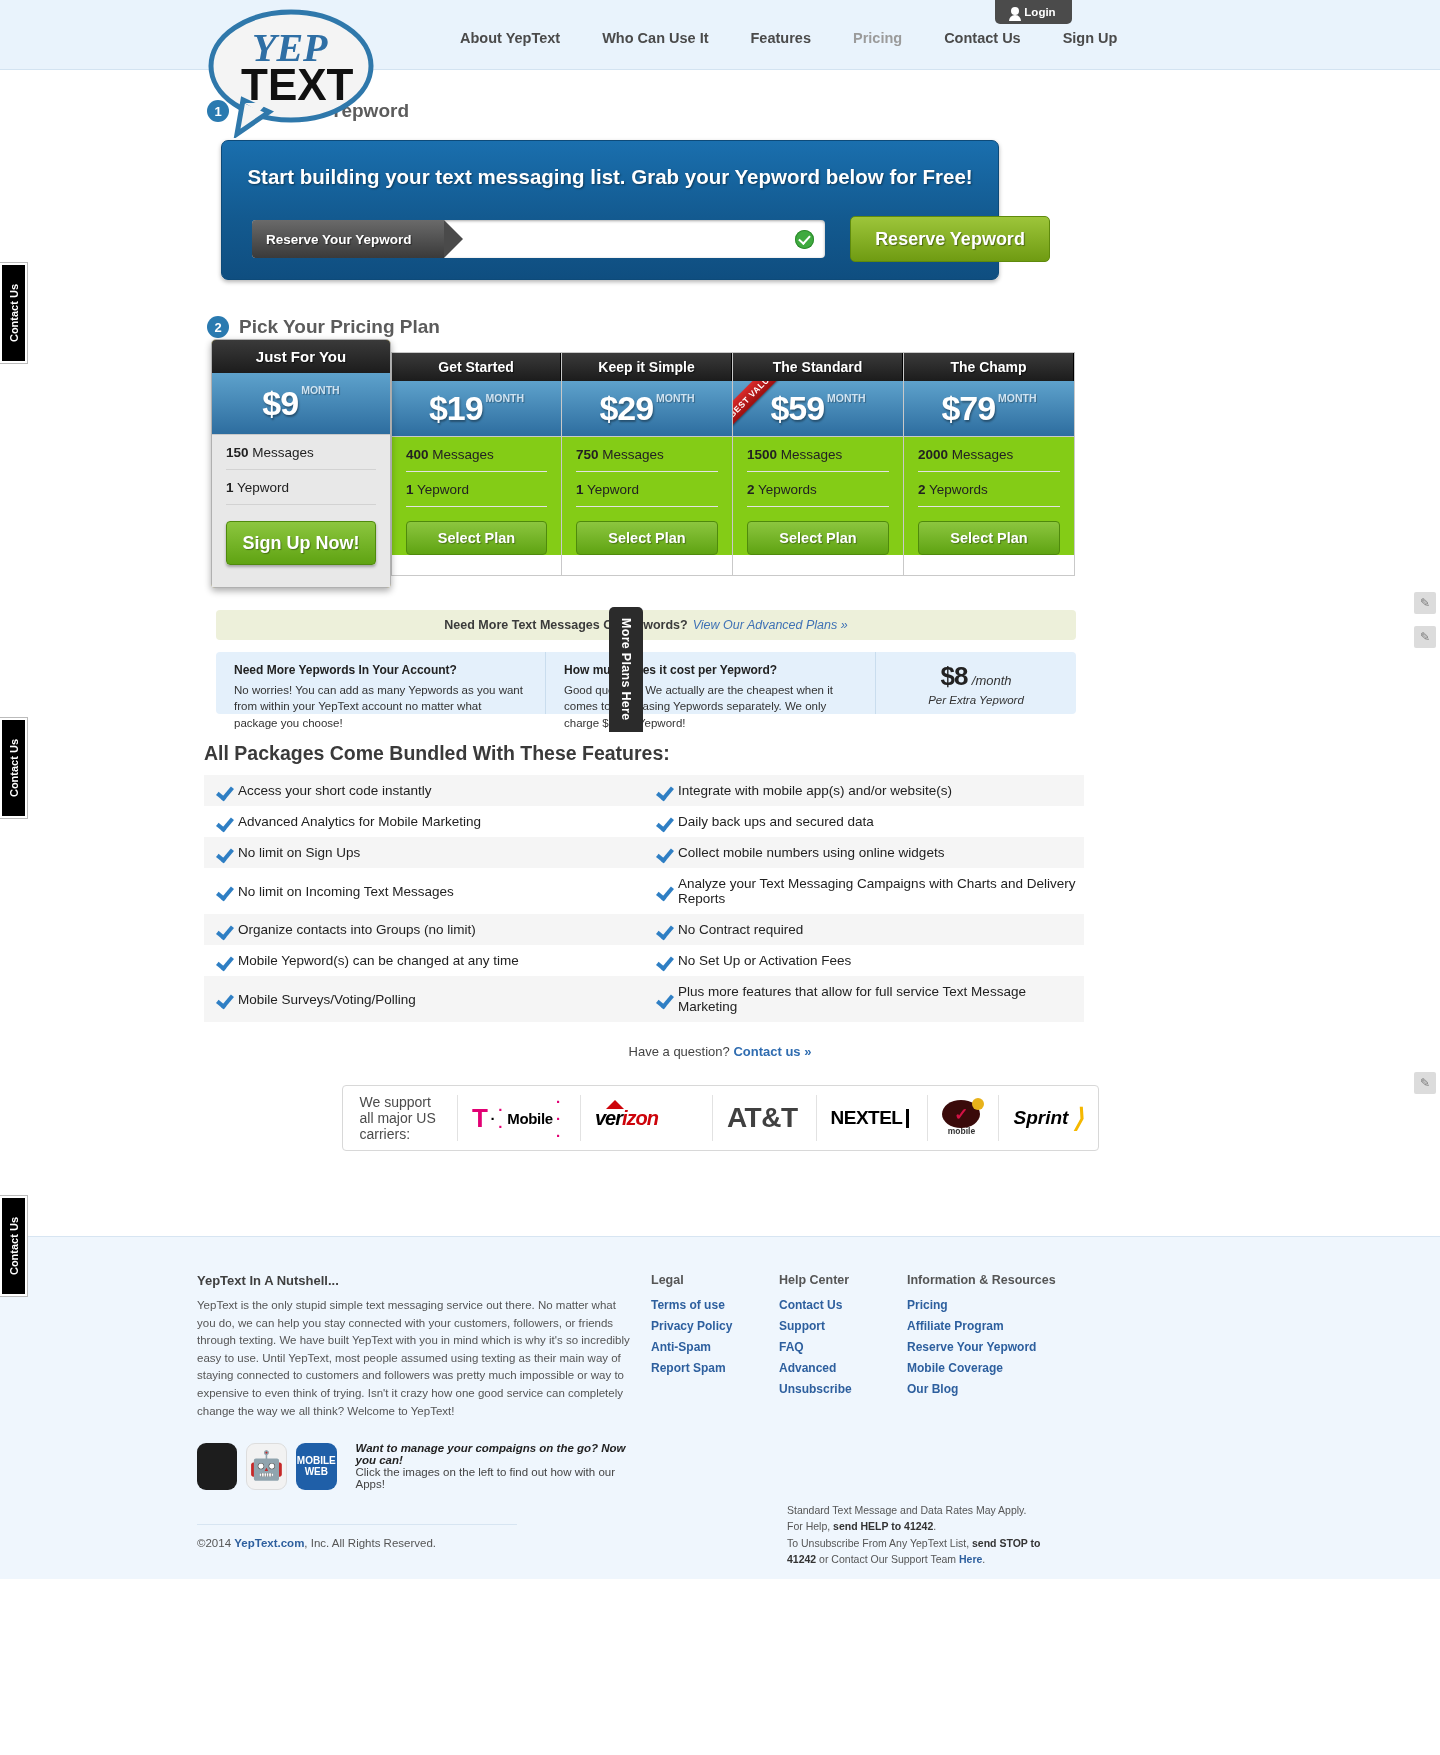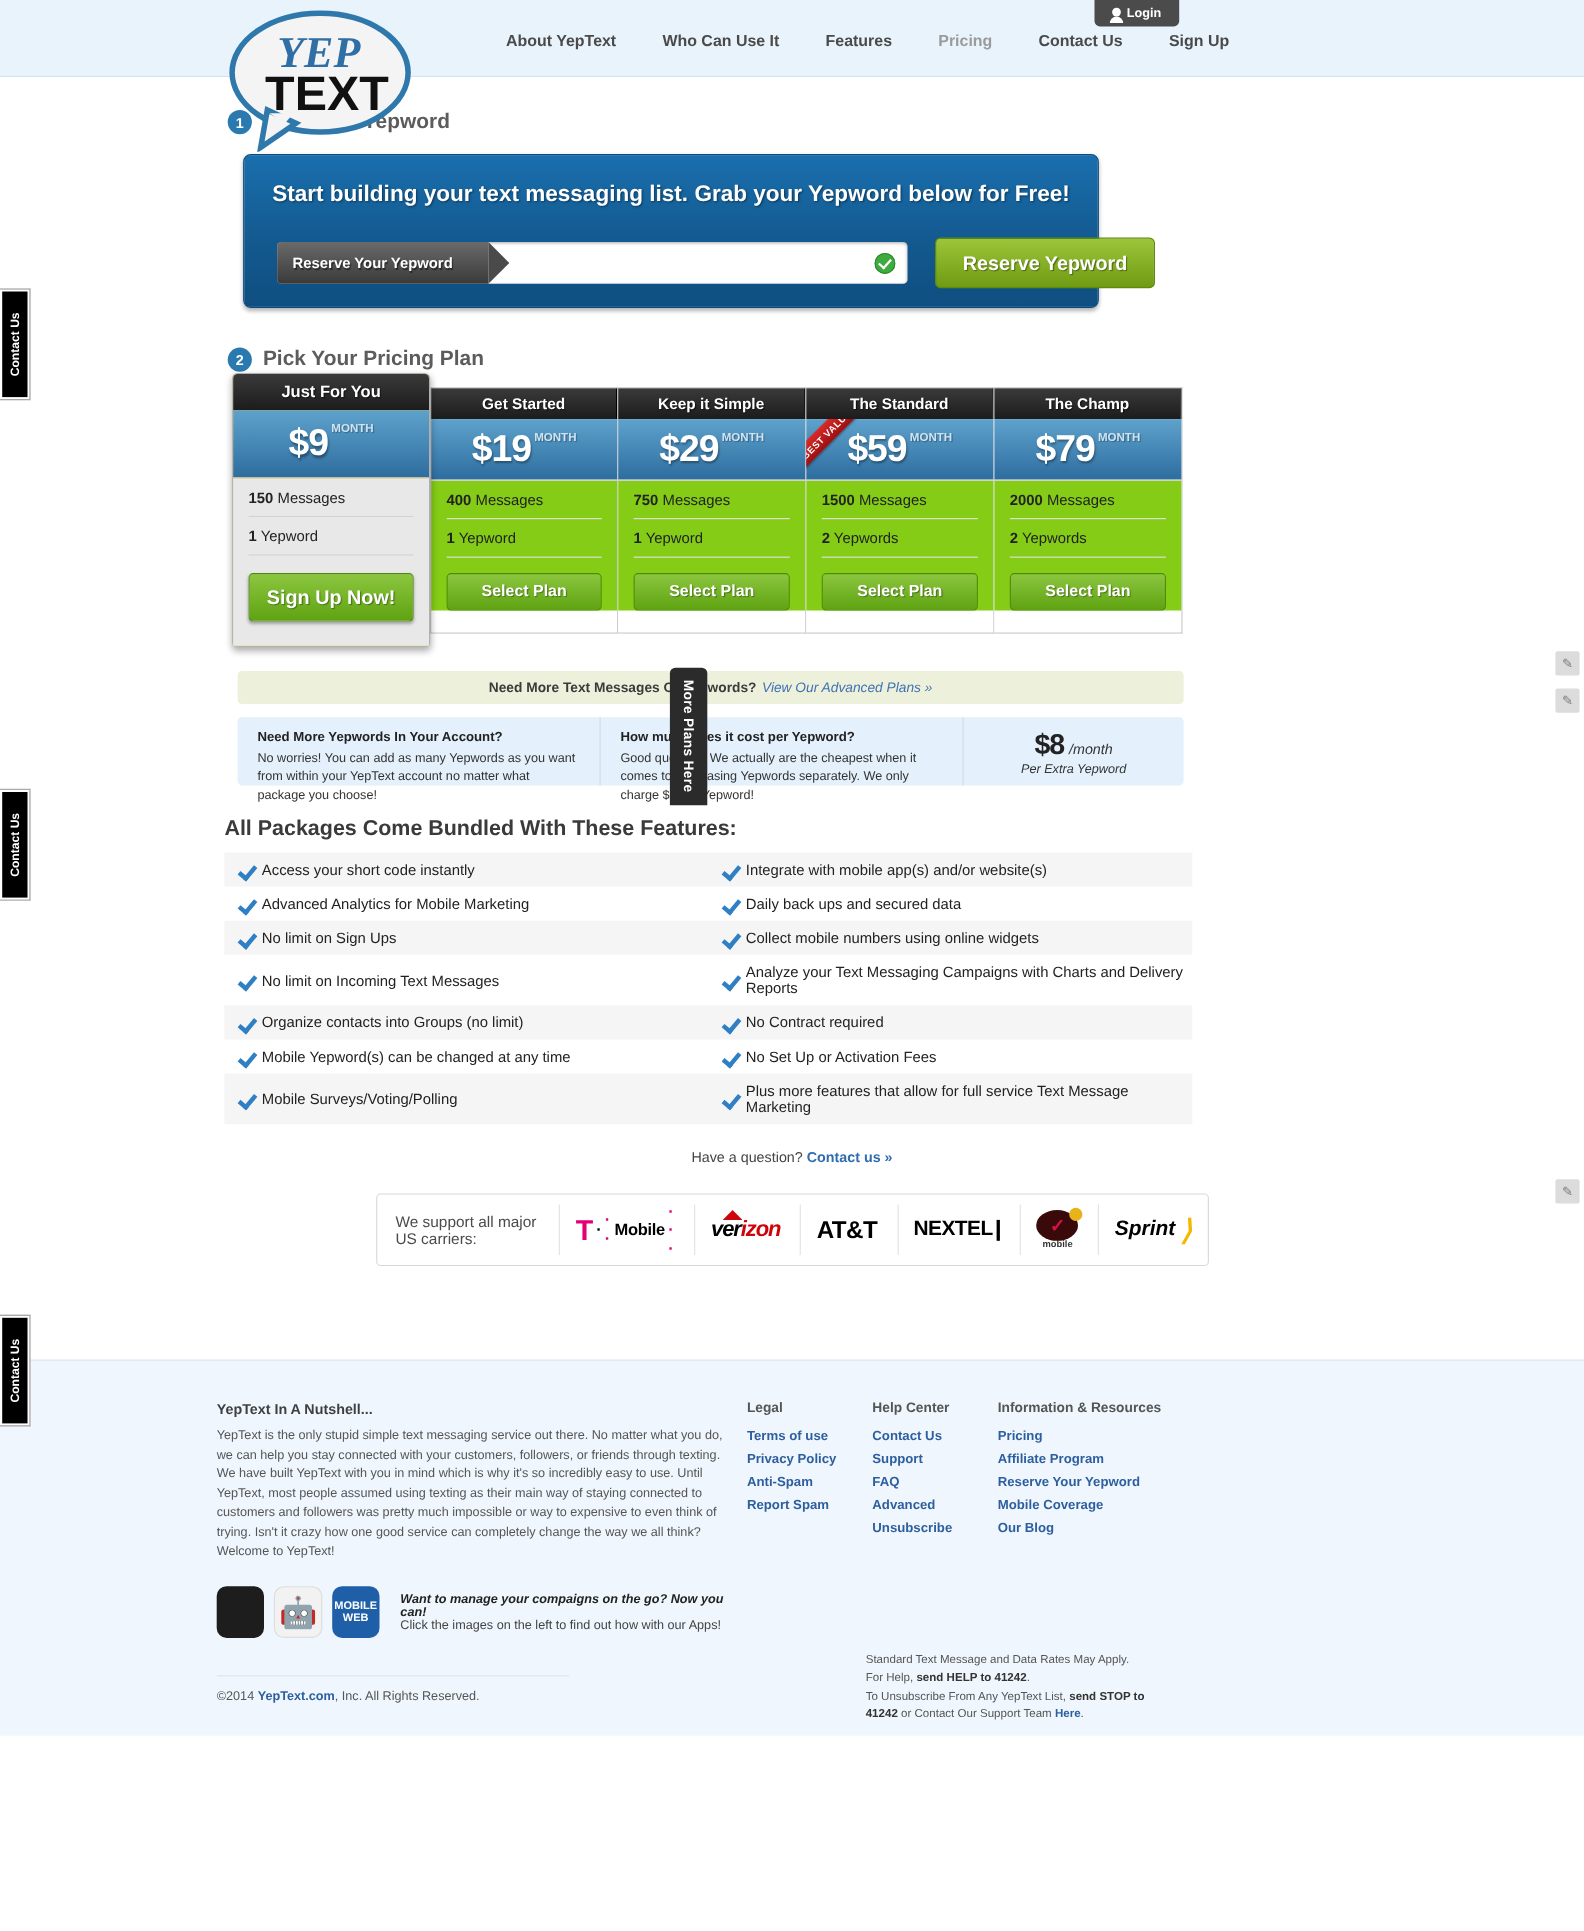--- a/index.html
+++ b/index.html
@@ -328,21 +328,21 @@
     border-left: 1px solid #e2e2e2; padding: 0 14px;
     font-weight: bold;
   }
   .carrier:first-of-type { border-left: none; }
   .c-tmo { color: #000; font-size: 15px; letter-spacing: -.3px; display: flex; align-items: center; gap: 3px; }
   .c-tmo .mag { color: #e20074; font-size: 26px; font-weight: bold; line-height: 1; }
   .c-tmo .dots { color: #e20074; letter-spacing: 1px; }
   .c-vz { color: #000; font-size: 20px; font-style: italic; font-weight: bold; position: relative; letter-spacing: -1px; }
   .c-vz .r { color: #cd040b; }
   .c-vz::before { content: ""; position: absolute; top: -7px; left: 11px; width: 0; height: 0; border-left: 9px solid transparent; border-right: 9px solid transparent; border-bottom: 9px solid #cd040b; }
-  .c-att { color: #000000; font-size: 22px; font-weight: bold; letter-spacing: -.5px; }
+  .c-att { color: #404040; font-size: 28px; font-weight: bold; letter-spacing: -.5px; margin-left: 36px; }
   .c-nx { color: #000; font-size: 19px; font-weight: bold; letter-spacing: -.5px; display: flex; align-items: center; gap: 4px; }
   .c-nx .bar { display: inline-block; width: 3px; height: 19px; background: #000; }
   .c-vm { display: flex; flex-direction: column; align-items: center; }
   .c-vm .circ { width: 38px; height: 28px; border-radius: 50%; background: #3a0a0a; position: relative; display: flex; align-items: center; justify-content: center; }
   .c-vm .circ::after { content: "✓"; color: #d31245; font-size: 17px; font-weight: bold; }
   .c-vm .dot { position: absolute; right: -4px; top: -2px; width: 12px; height: 12px; border-radius: 50%; background: #e8b21a; }
   .c-vm .t { font-size: 8.5px; color: #333; margin-top: -2px; }
   .c-sp { color: #000; font-size: 19px; font-weight: bold; display: flex; align-items: center; gap: 5px; font-style: italic; }
   .c-sp .yel { color: #f5b800; font-size: 26px; line-height: 1; }
 
@@ -362,21 +362,21 @@
   .appicon { width: 47px; height: 47px; border-radius: 9px; display: flex; align-items: center; justify-content: center; }
   .app-apple { background: #1d1d1d; }
   .app-apple .g { color: #fff; font-size: 28px; line-height: 1; margin-top: -3px; }
   .app-android { background: #f2f2f2; border: 1px solid #ddd; }
   .app-android .g { color: #7cbd42; font-size: 28px; line-height: 1; }
   .app-web { background: #1f5fa8; color: #fff; font-size: 10px; font-weight: bold; text-align: center; line-height: 1.1; display:flex; flex-direction: column; justify-content: center; }
   .apptext { margin-left: 10px; font-size: 11.5px; }
   .apptext .a { font-weight: bold; font-style: italic; color: #222; }
   .apptext .b { color: #444; }
 
-  .fcols { display: flex; gap: 2px; margin-left: 20px; }
+  .fcols { display: flex; gap: 16px; margin-left: 20px; }
   .fcol { width: 112px; padding-left: 0; }
   .fcol.wide { width: 170px; }
   .fcol h4 { font-size: 12.5px; color: #555; font-weight: bold; margin-bottom: 11px; }
   .fcol a { display: block; font-size: 12px; color: #2d5f9e; font-weight: bold; text-decoration: none; margin-bottom: 7px; cursor: pointer; }
 
   .fbottom { margin-left: 197px; width: 880px; margin-top: 34px; position: relative; }
   .fdiv { width: 320px; height: 1px; background: #d7e5f2; }
   .copy { font-size: 11.5px; color: #555; margin-top: 12px; }
   .copy b { color: #2d5f9e; }
   .legal { position: absolute; right: 0; top: -22px; width: 290px; font-size: 10.5px; color: #555; line-height: 1.55; text-align: left; }

